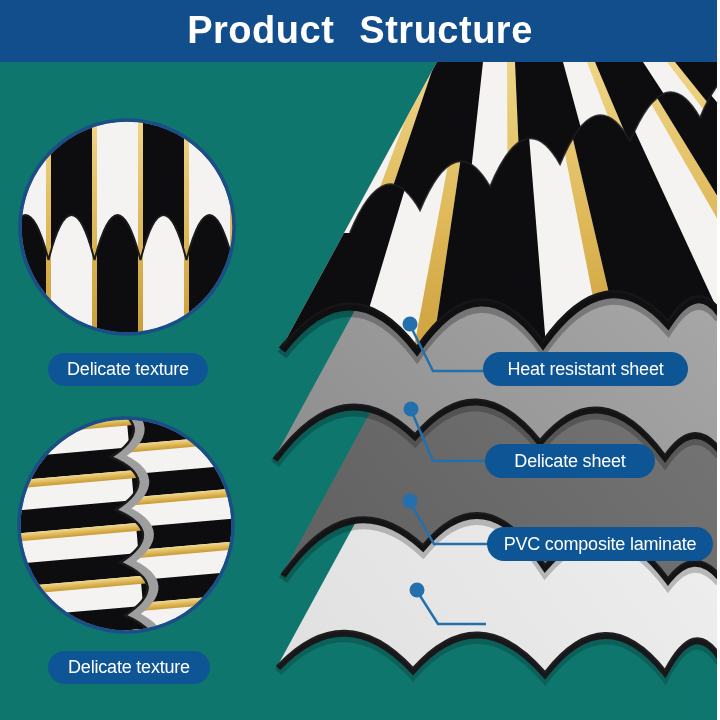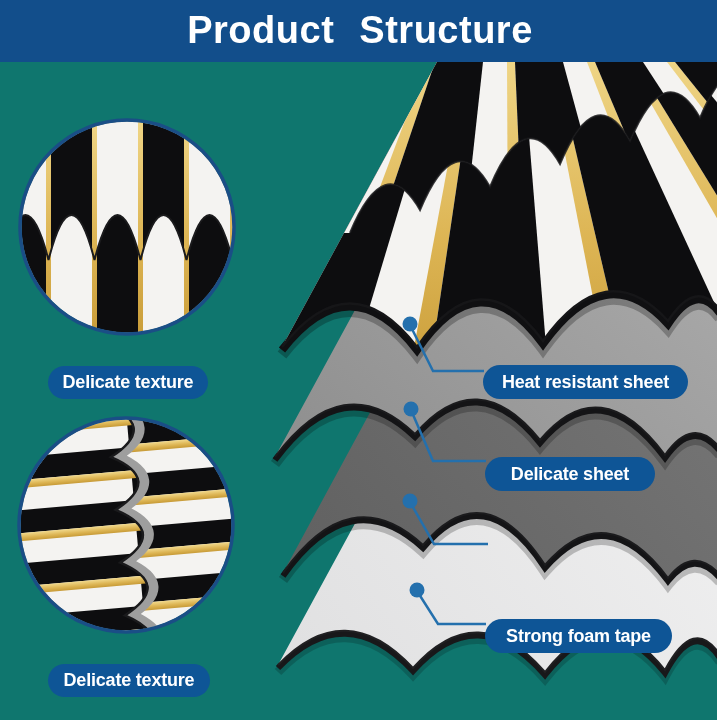--- a/index.html
+++ b/index.html
@@ -7,22 +7,22 @@
          font-family:"Liberation Sans",sans-serif;}
   .banner{position:absolute;left:0;top:0;width:720px;height:62px;background:#124e8b;}
   .banner h1{margin:0;position:absolute;left:50%;transform:translateX(-50%);top:0;
              line-height:60px;font-size:38px;font-weight:700;color:#ffffff;
              letter-spacing:.5px;word-spacing:14px;white-space:nowrap;}
   svg{position:absolute;display:block;}
   #diagram{left:0;top:0;}
   #circle1{left:17px;top:117px;}
   #circle2{left:16px;top:415px;}
   .pill{position:absolute;height:34px;border-radius:17px;background:#0e5596;color:#fff;
-        display:flex;align-items:center;justify-content:center;font-size:18px;font-weight:700;
-        white-space:nowrap;letter-spacing:-0.2px;z-index:5;margin-top:13px;}
+        display:flex;align-items:center;justify-content:center;font-size:18px;font-weight:400;
+        white-space:nowrap;letter-spacing:-0.2px;z-index:5;}
   .pill.small{height:33px;border-radius:17px;}
 </style>
 </head>
 <body>
 
 <div class="stage">
 
   <header class="banner">
     <h1>Product Structure</h1>
   </header>
@@ -237,14 +237,14 @@
       </g>
     </g>
     <circle cx="110" cy="110" r="107" fill="none" stroke="#1a4e86" stroke-width="3.5"></circle>
   </svg>
 
   <div class="pill small" style="left:48px;top:353px;width:160px;">Delicate texture</div>
   <div class="pill small" style="left:48px;top:651px;width:162px;">Delicate texture</div>
 
   <div class="pill" style="left:483px;top:352px;width:205px;">Heat resistant sheet</div>
   <div class="pill" style="left:485px;top:444px;width:170px;">Delicate sheet</div>
-  <div class="pill" style="left:485px;top:606px;width:187px;">Strong foam tape</div>
+  <div class="pill" style="left:487px;top:527px;width:226px;">PVC composite laminate</div>
 </div>
 
 </body></html>

